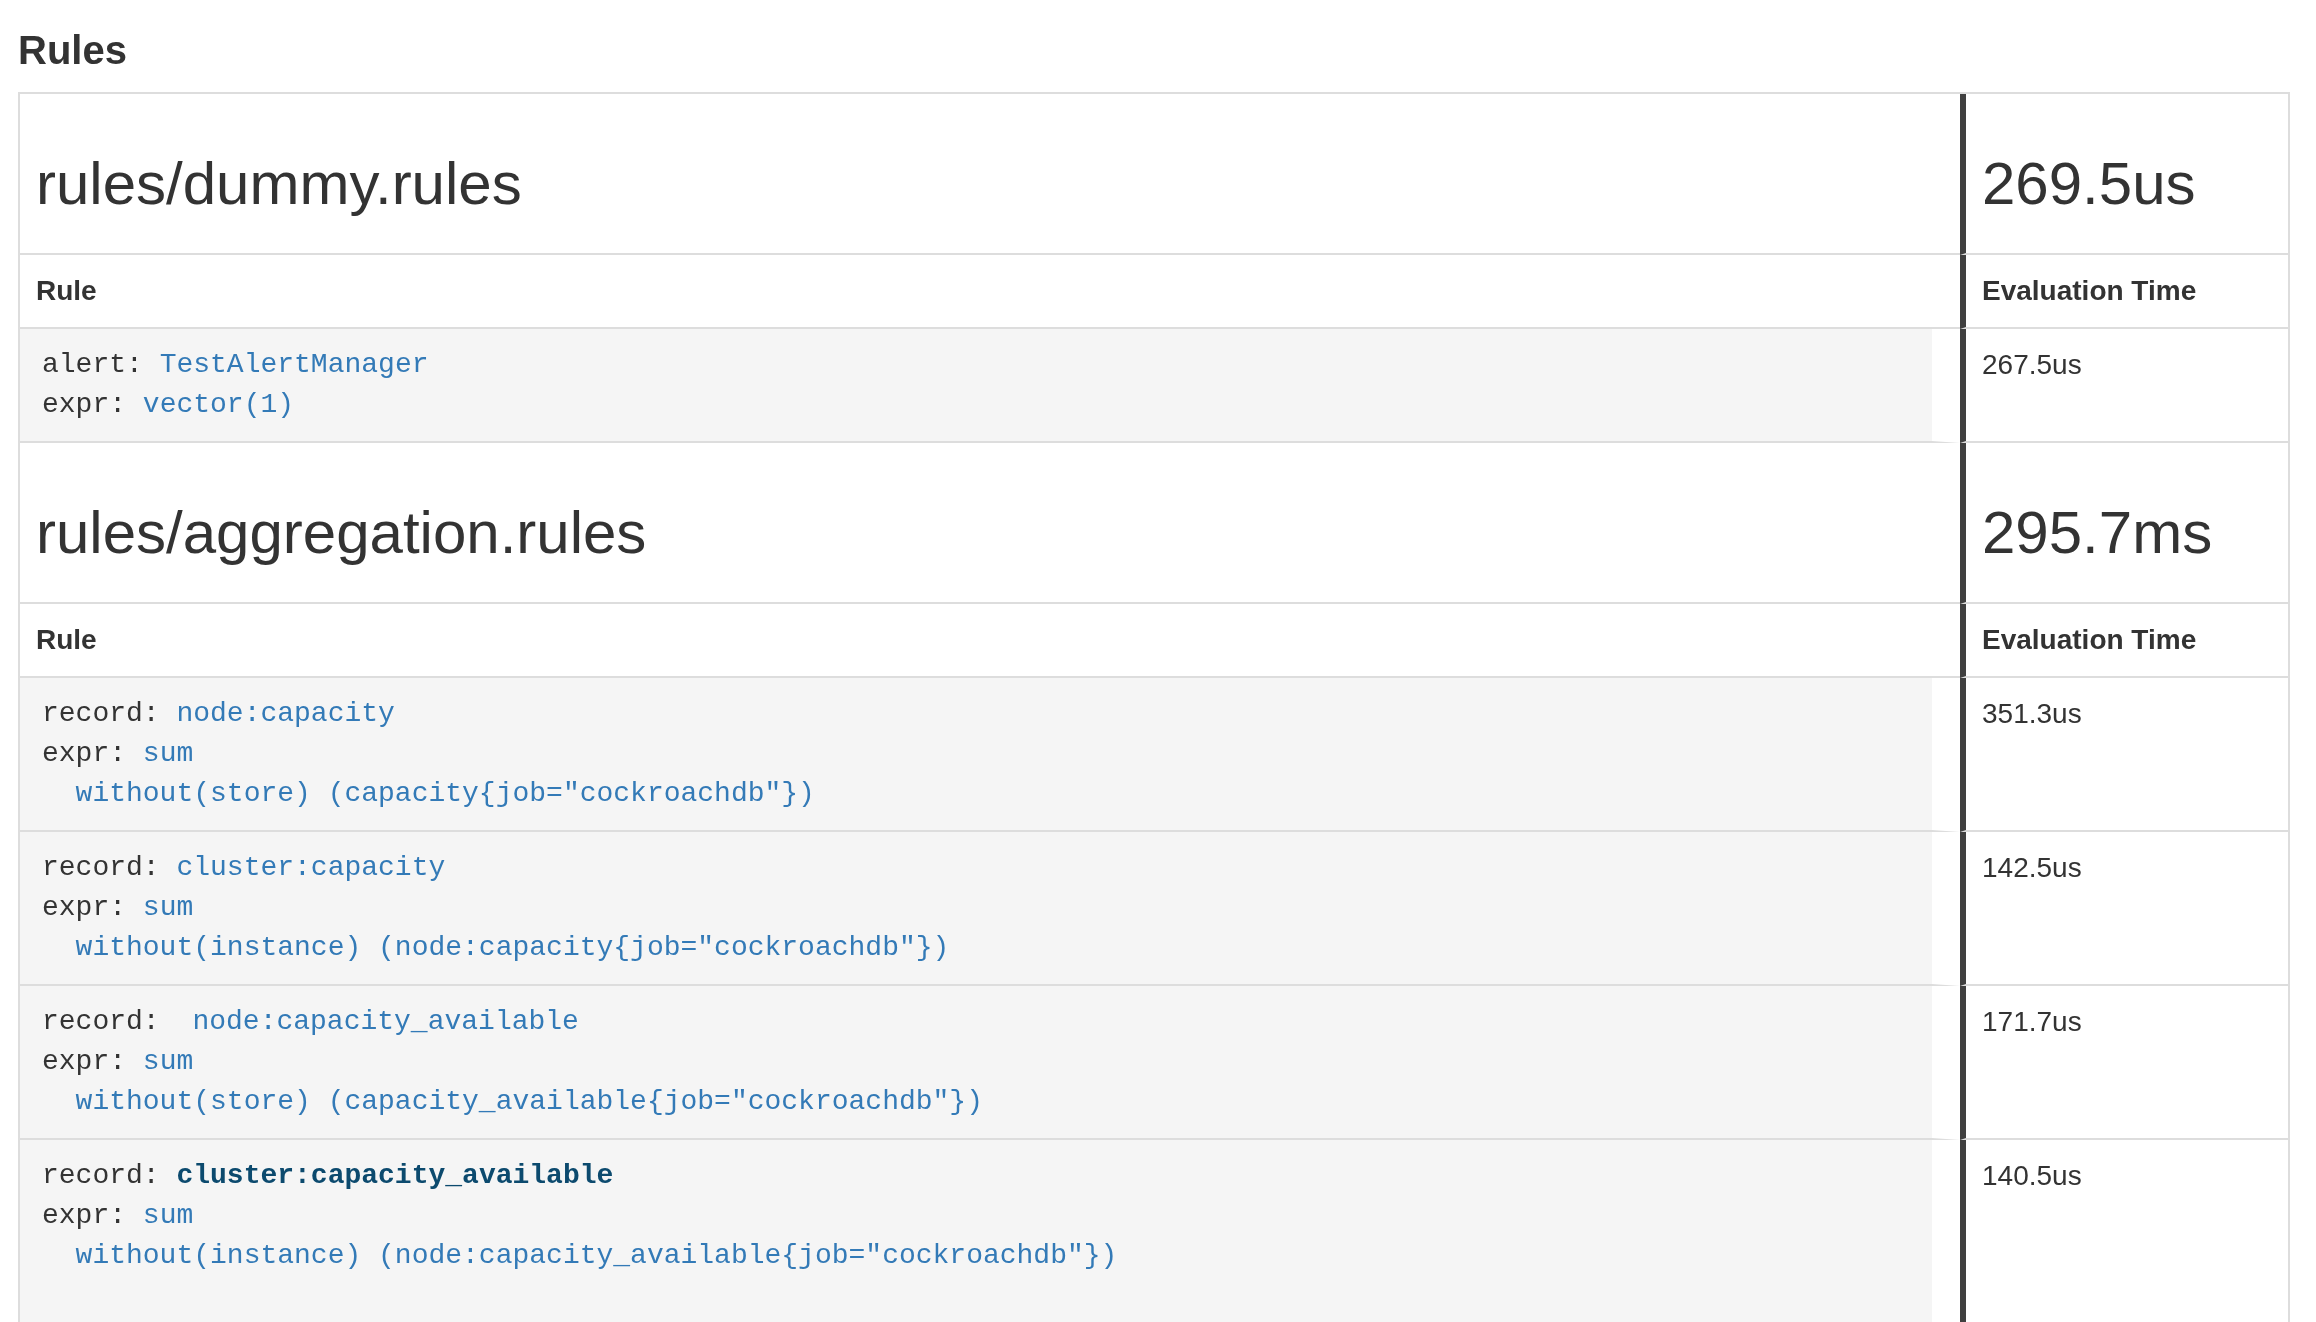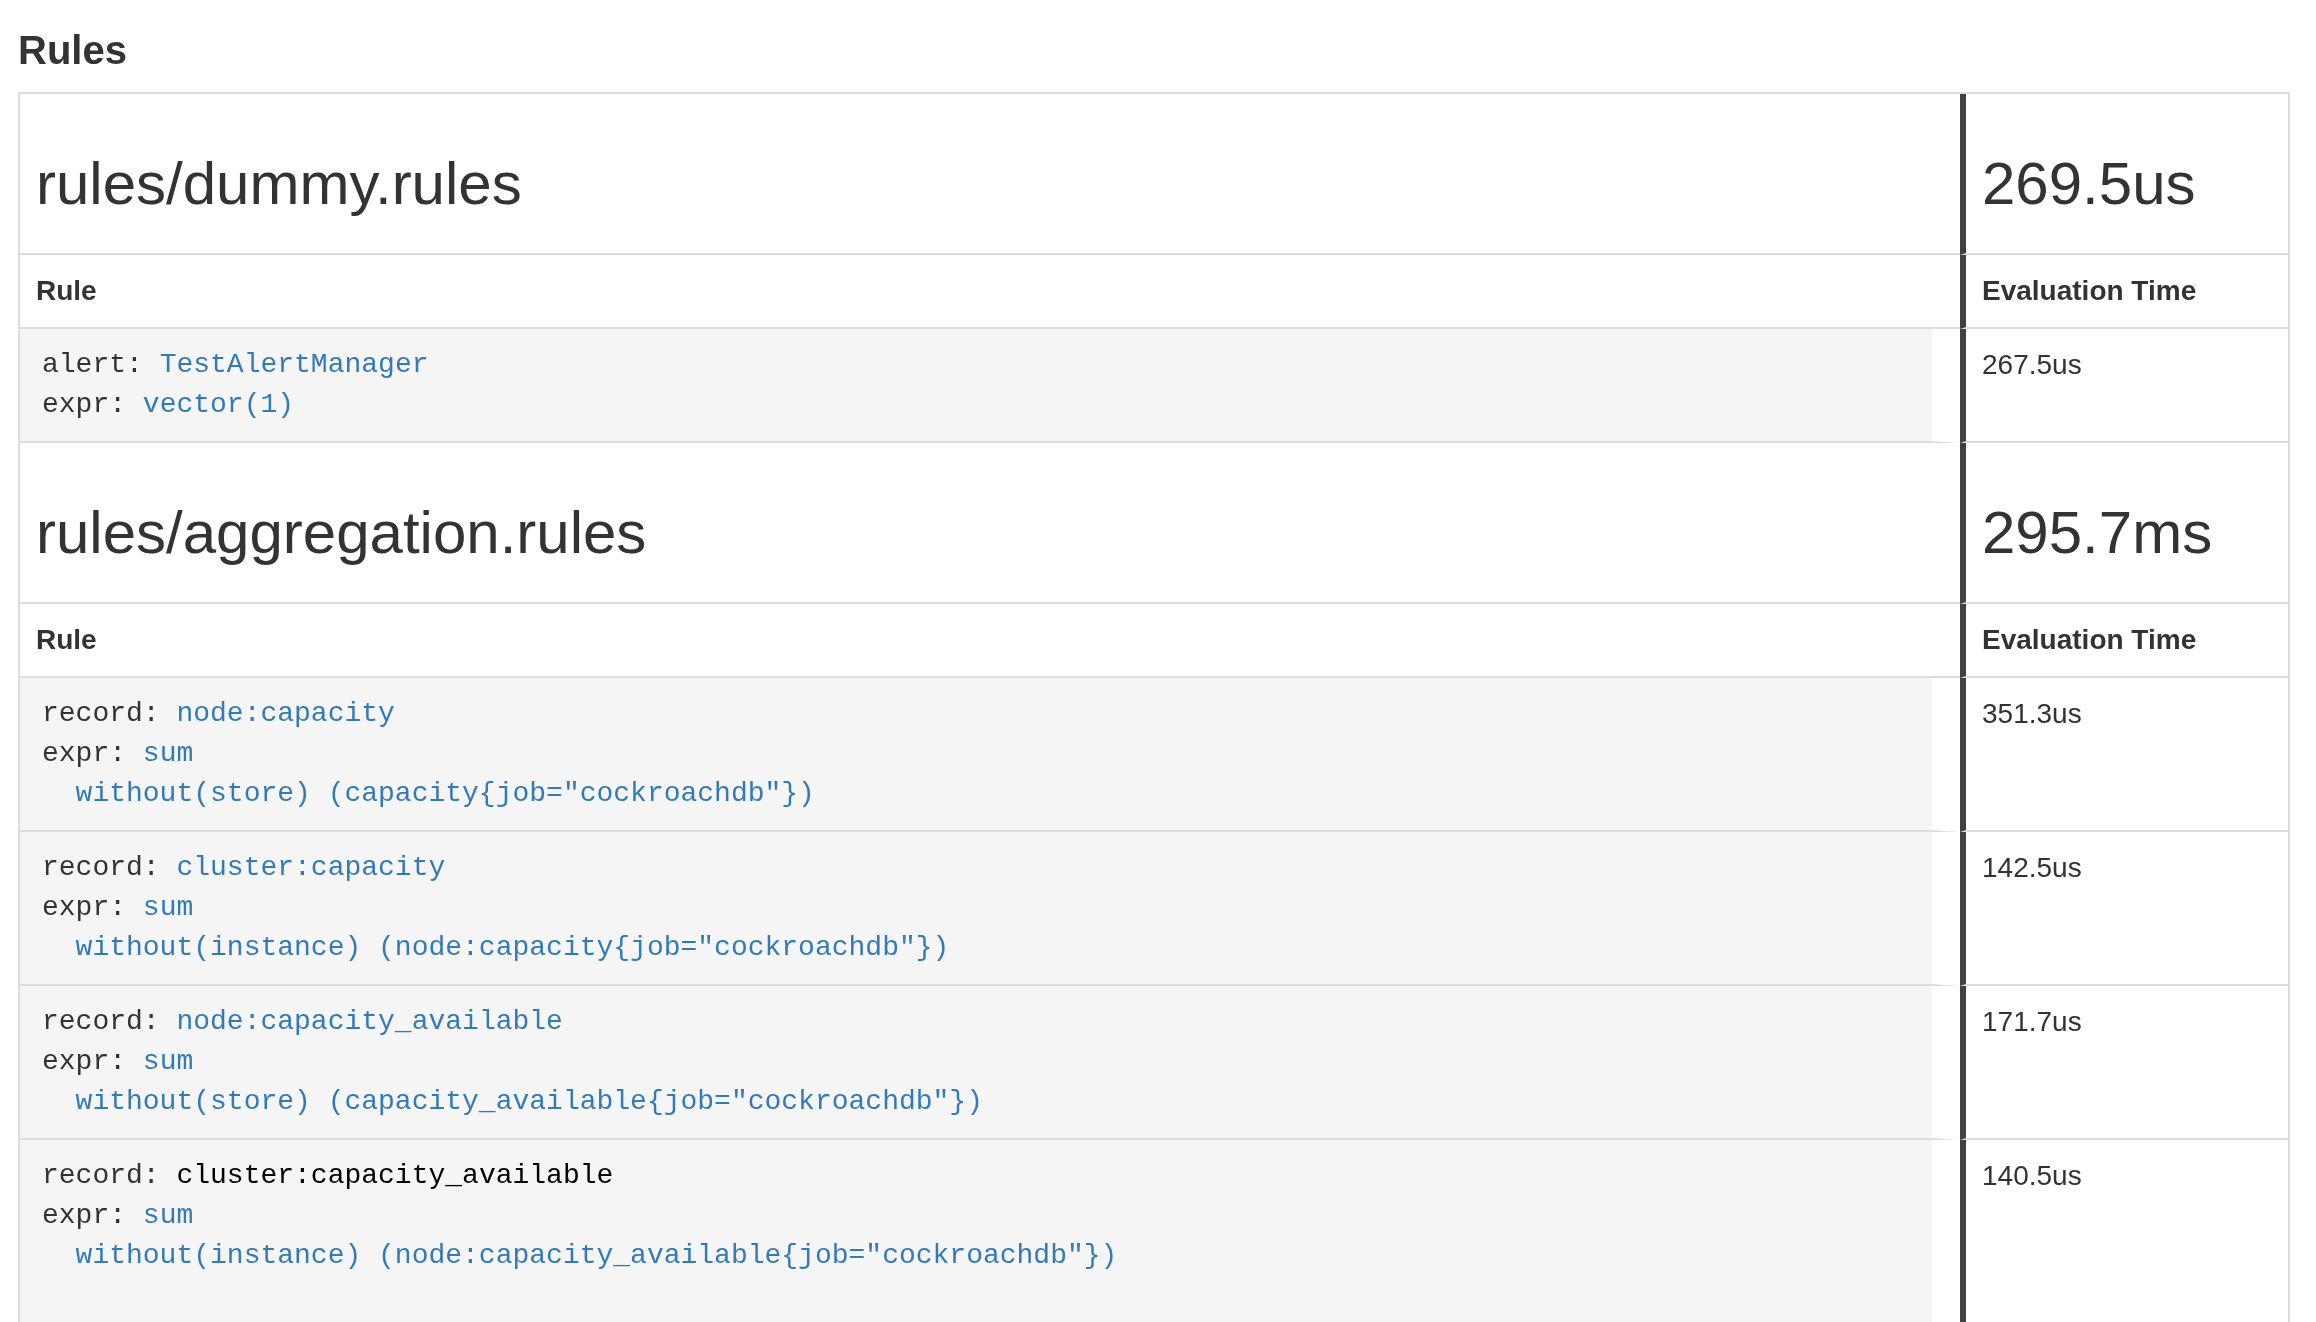--- a/index.html
+++ b/index.html
@@ -134,29 +134,29 @@
         <tr class="rule-row">
           <td class="col1 rule-cell">
             <div class="rule-code"><span class="kw">record:</span> <a class="rule-link" href="#" style="color: rgb(51, 122, 183); margin-top: 24px;">cluster:capacity</a>
 <span class="kw">expr:</span> <a class="rule-link" href="#" style="color: rgb(51, 122, 183);">sum
   without(instance) (node:capacity{job="cockroachdb"})</a></div>
           </td>
           <td class="col2 eval-cell">142.5us</td>
         </tr>
         <tr class="rule-row">
           <td class="col1 rule-cell">
-            <div class="rule-code"><span class="kw">record:</span> <a class="rule-link" href="#" style="color: rgb(51, 122, 183);">node:capacity_available</a>
+            <div class="rule-code"><span class="kw">record:</span> <a class="rule-link" href="#" style="color: rgb(51, 122, 183); margin-left: 16px;">node:capacity_available</a>
 <span class="kw">expr:</span> <a class="rule-link" href="#" style="color: rgb(51, 122, 183);">sum
   without(store) (capacity_available{job="cockroachdb"})</a></div>
           </td>
           <td class="col2 eval-cell">171.7us</td>
         </tr>
         <tr class="rule-row">
           <td class="col1 rule-cell">
-            <div class="rule-code"><span class="kw">record:</span> <a class="rule-link" href="#" style="color: #000000;">cluster:capacity_available</a>
+            <div class="rule-code"><span class="kw">record:</span> <a class="rule-link" href="#" style="color: #0c4a6e; font-weight: bold;">cluster:capacity_available</a>
 <span class="kw">expr:</span> <a class="rule-link" href="#" style="color: rgb(51, 122, 183);">sum
   without(instance) (node:capacity_available{job="cockroachdb"})</a></div>
           </td>
           <td class="col2 eval-cell">140.5us</td>
         </tr>
       </tbody>
   </table>
 </div>
 
 </body></html>

